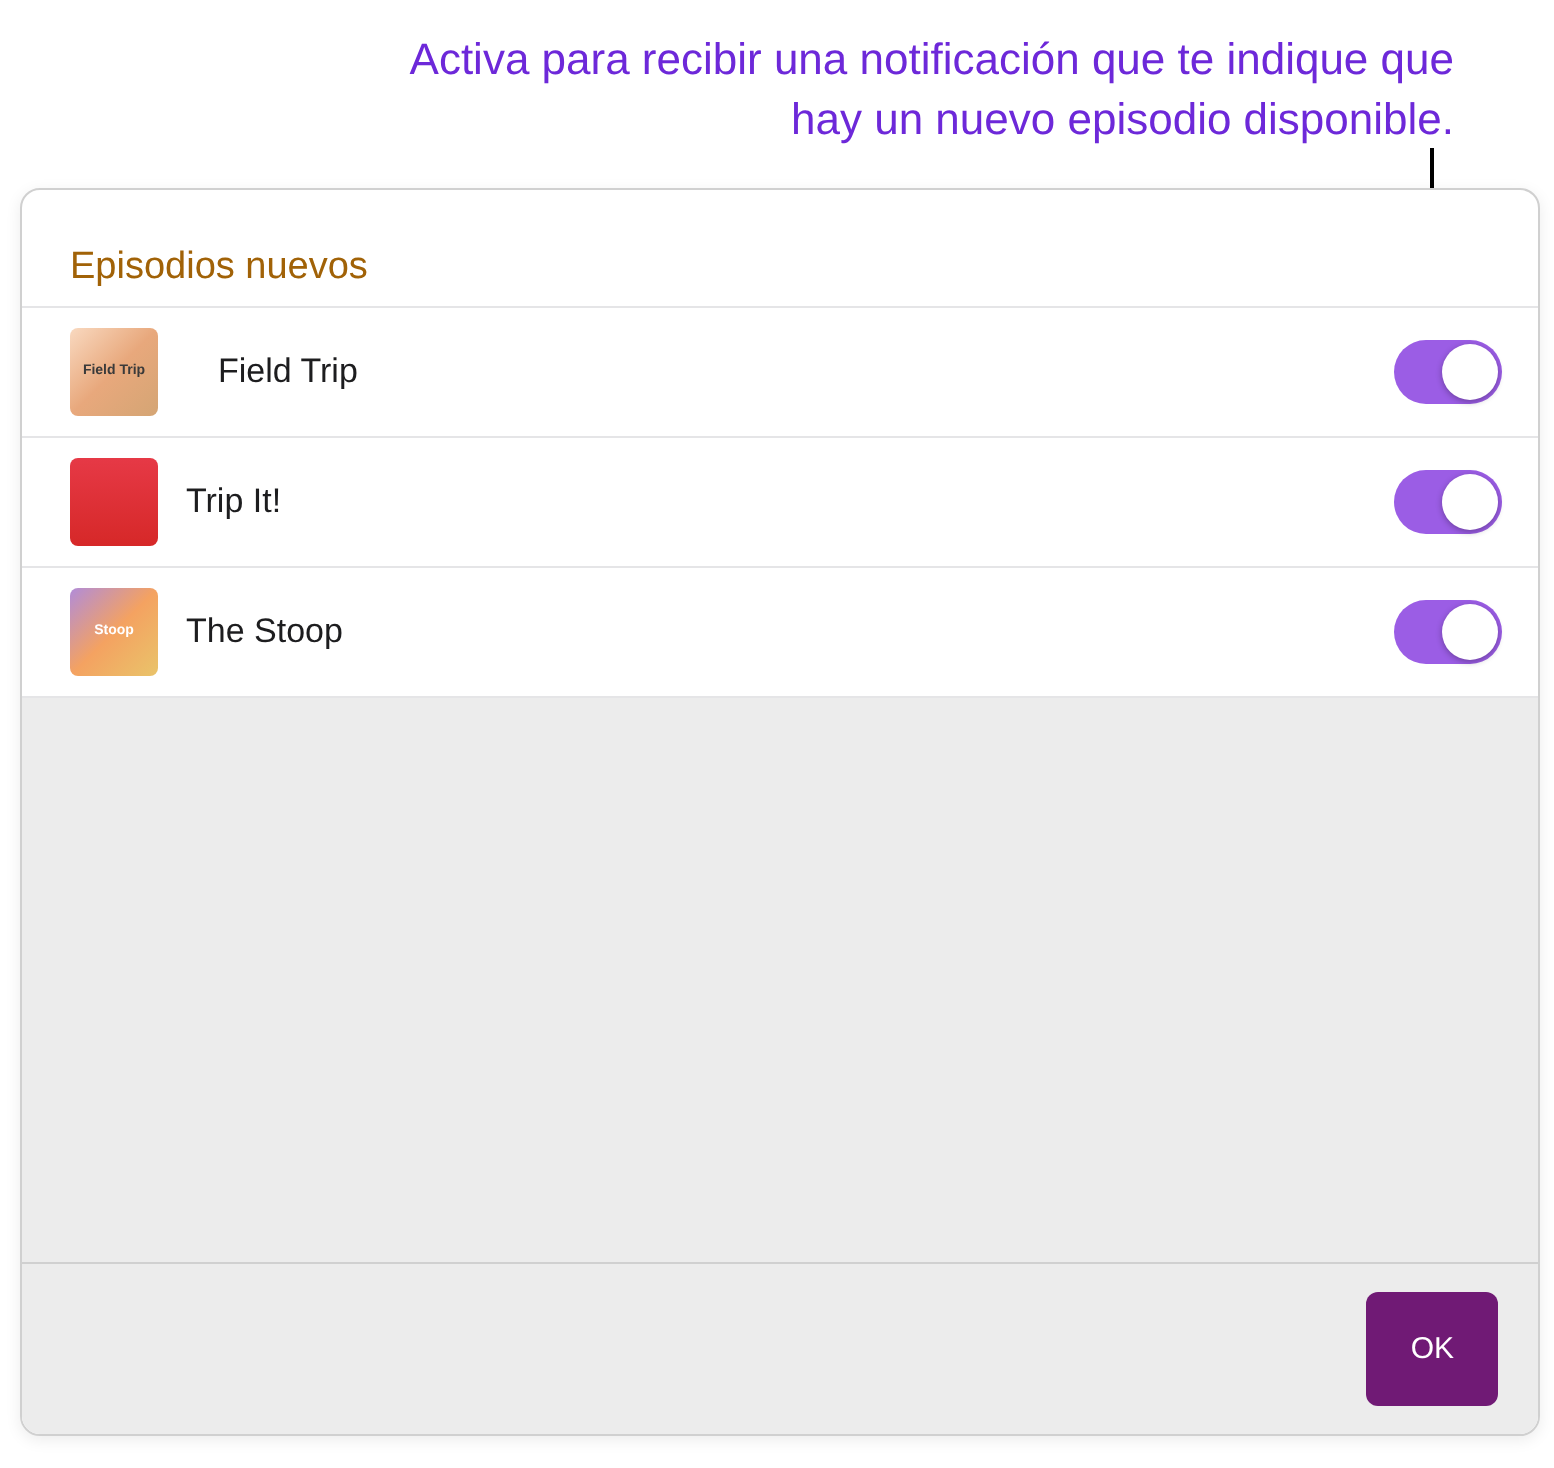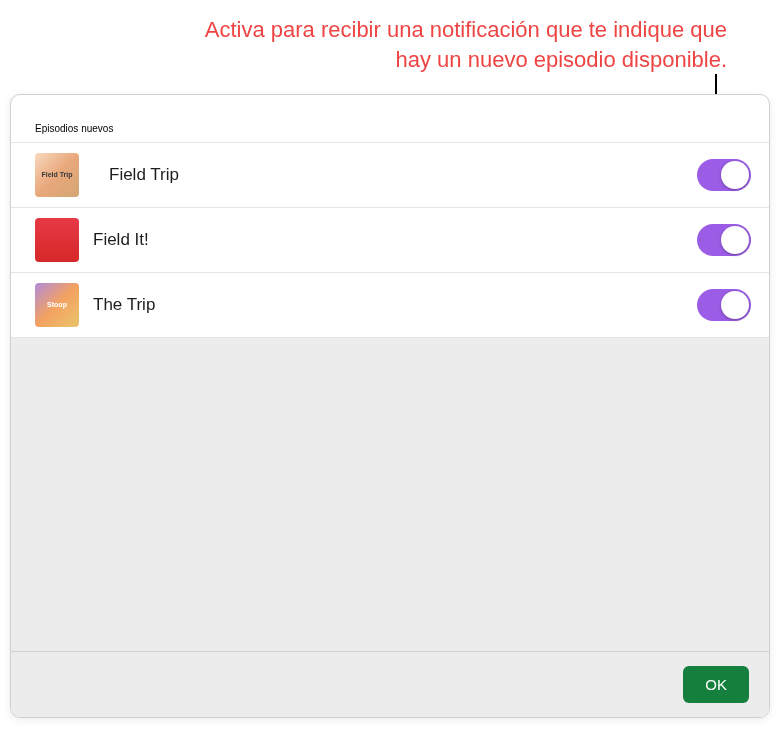--- a/index.html
+++ b/index.html
@@ -15,21 +15,21 @@
       position: relative;
     }
     .callout-text {
       position: absolute;
       top: 15px;
       right: 50px;
       width: 560px;
       text-align: right;
       font-size: 22px;
       line-height: 1.35;
-      color: #ef4444;
+      color: #6d28d9;
     }
     .callout-line {
       position: absolute;
       top: 74px;
       right: 60px;
       width: 2px;
       height: 97px;
       background: #000000;
     }
     .dialog {
@@ -41,22 +41,22 @@
       background: #ffffff;
       border: 1px solid #d0d0d0;
       border-radius: 10px;
       box-shadow: 0 2px 8px rgba(0,0,0,0.08);
       overflow: hidden;
       display: flex;
       flex-direction: column;
     }
     .section-header {
       padding: 28px 24px 8px 24px;
-      font-size: 10px;
-      color: #000000;
+      font-size: 19px;
+      color: #a16207;
     }
     .list {
       flex: 0 0 auto;
     }
     .list-item {
       display: flex;
       align-items: center;
       padding: 10px 18px 10px 24px;
       border-bottom: 1px solid #e5e5e7;
       gap: 14px;
@@ -132,25 +132,25 @@
       background: #ececec;
     }
     .footer {
       background: #ececec;
       border-top: 1px solid #d0d0d0;
       padding: 14px 20px;
       display: flex;
       justify-content: flex-end;
     }
     .ok-button {
-      background: #15803d;
+      background: #701a75;
       color: #ffffff;
       border: none;
       border-radius: 6px;
-      padding: 10px 22px;
+      padding: 20px 22px;
       font-size: 15px;
       font-weight: 500;
       cursor: pointer;
       text-align: center;
     }
   </style>
 </head>
 <body>
 
 <div class="callout-text">Activa para recibir una notificación que te indique que hay un nuevo episodio disponible.</div>
@@ -161,28 +161,28 @@
   <div class="list" id="podcast-list">
       <div class="list-item">
         <div class="artwork art-0">Field Trip</div>
         <div class="item-title">Field Trip</div>
         <div class="toggle on">
           <div class="toggle-knob"></div>
         </div>
       </div>
       <div class="list-item">
         <div class="artwork art-1"></div>
-        <div class="item-title">Field It!</div>
+        <div class="item-title">Trip It!</div>
         <div class="toggle on">
           <div class="toggle-knob"></div>
         </div>
       </div>
       <div class="list-item">
         <div class="artwork art-4">Stoop</div>
-        <div class="item-title">The Trip</div>
+        <div class="item-title">The Stoop</div>
         <div class="toggle on">
           <div class="toggle-knob"></div>
         </div>
       </div>
     </div>
   <div class="list-spacer"></div>
   <div class="footer">
     <button class="ok-button">OK</button>
   </div>
 </div>

